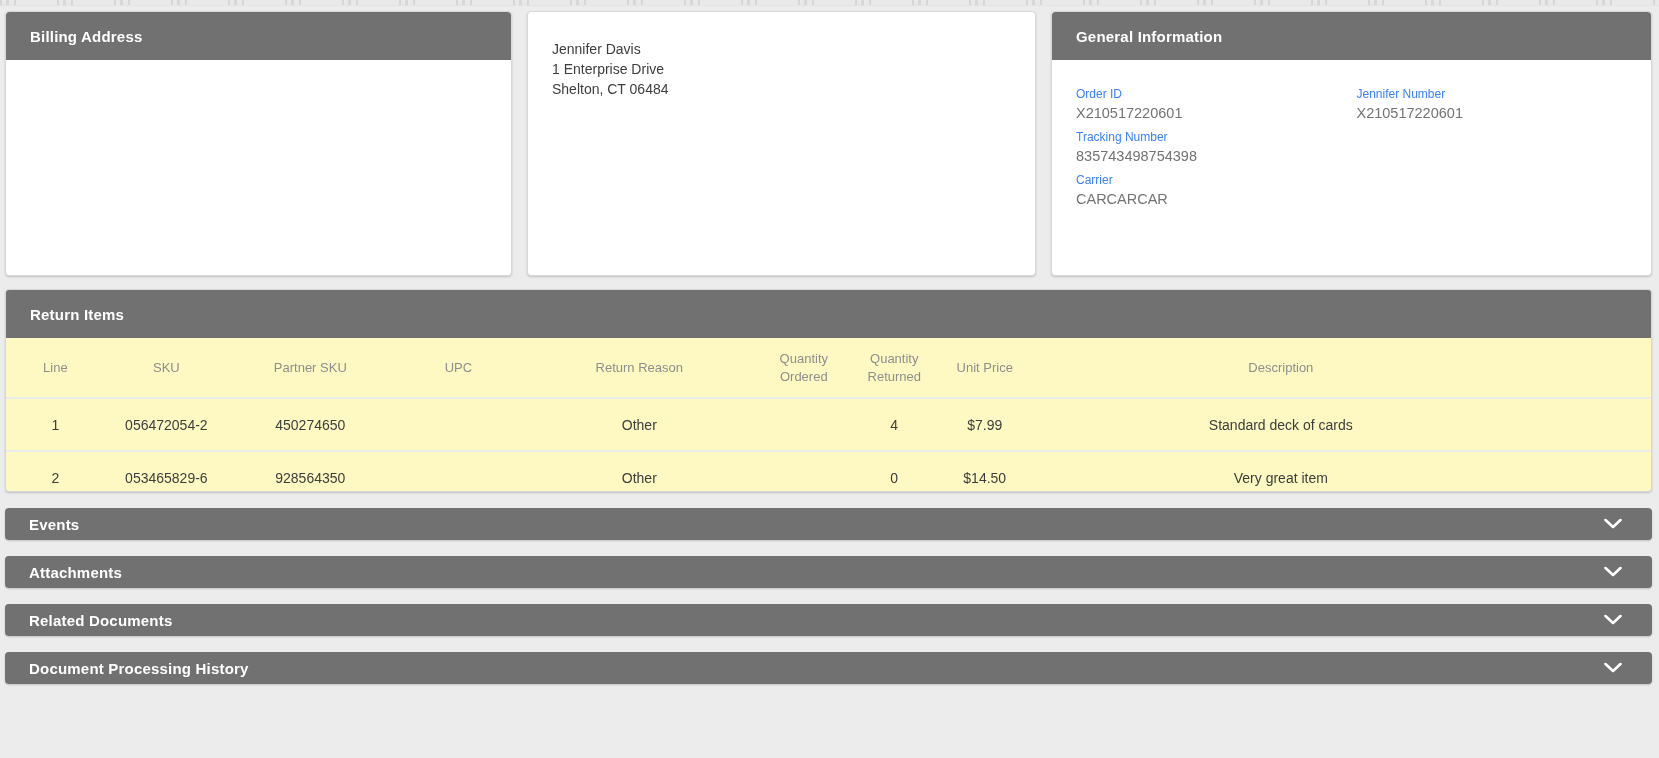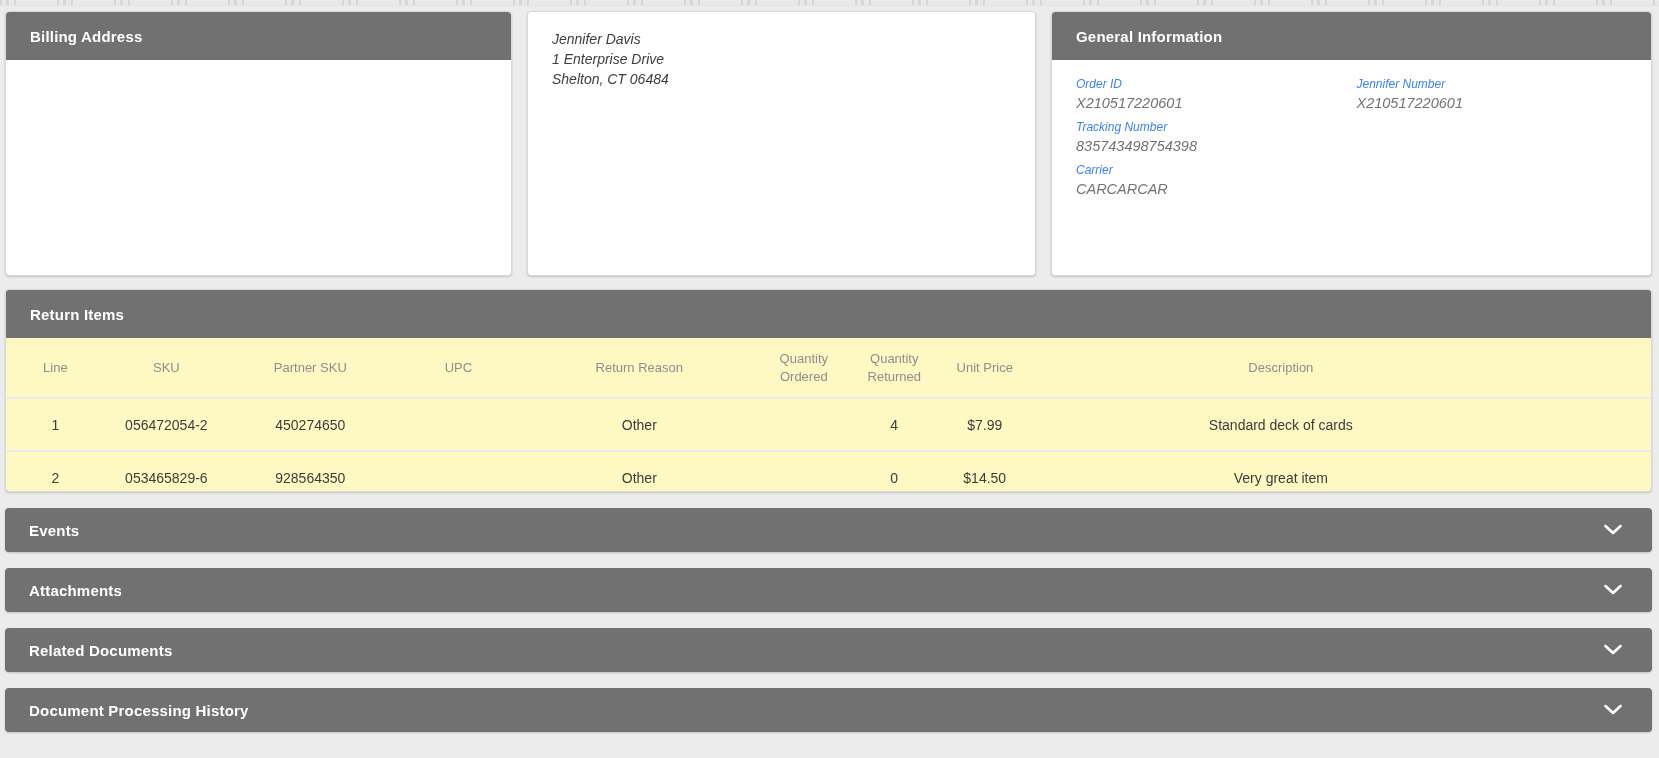--- a/index.html
+++ b/index.html
@@ -38,21 +38,21 @@
   .bar {
     background: #717171;
     color: #ffffff;
     height: 48px;
     display: flex; align-items: center;
     padding: 0 24px;
     font-size: 15px; font-weight: 700;
     letter-spacing: 0.2px;
   }
   .card .bar { border-radius: 3px 3px 0 0; }
-  .card-body { padding: 17px 24px; font-style: italic; }
+  .card-body { padding: 27px 24px; }
   .addr-line {
     font-size: 14px; color: #3d3d3d;
     line-height: 20px;
   }
   .gi-grid {
     display: grid;
     grid-template-columns: 1fr 1fr;
     grid-auto-rows: min-content;
     column-gap: 10px;
   }
@@ -99,21 +99,21 @@
     text-align: center;
     vertical-align: middle;
     border-top: 2px solid #ebebeb;
     padding: 6px;
   }
   table.items tbody tr { height: 53px; }
   .accordion {
     margin: 16px 7px 0 5px;
     background: #717171;
     border-radius: 4px;
-    height: 44px;
+    height: 32px;
     display: flex; align-items: center;
     padding: 0 24px;
     position: relative;
     cursor: pointer;
     box-shadow: 0 1px 2px rgba(0,0,0,0.18);
   }
   .accordion-title {
     color: #ffffff;
     font-size: 15px; font-weight: 700;
     letter-spacing: 0.2px;

